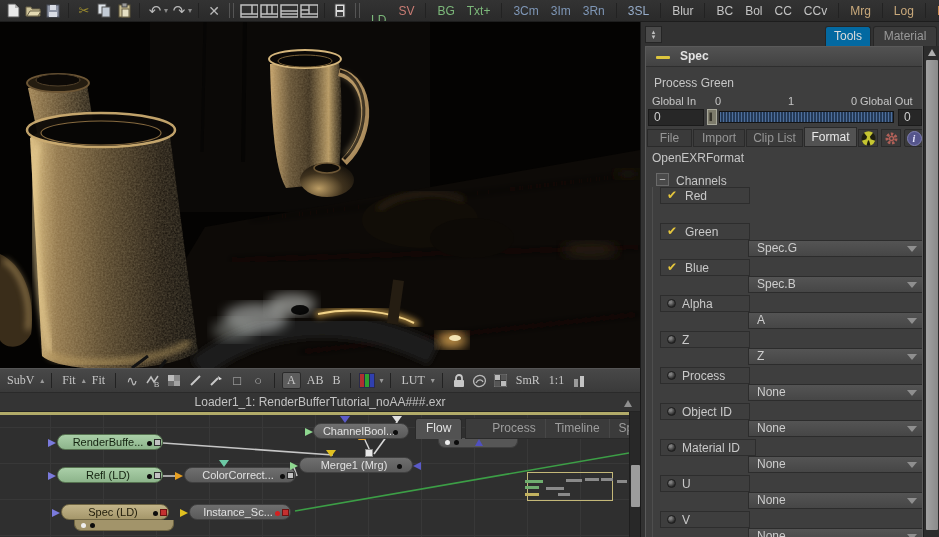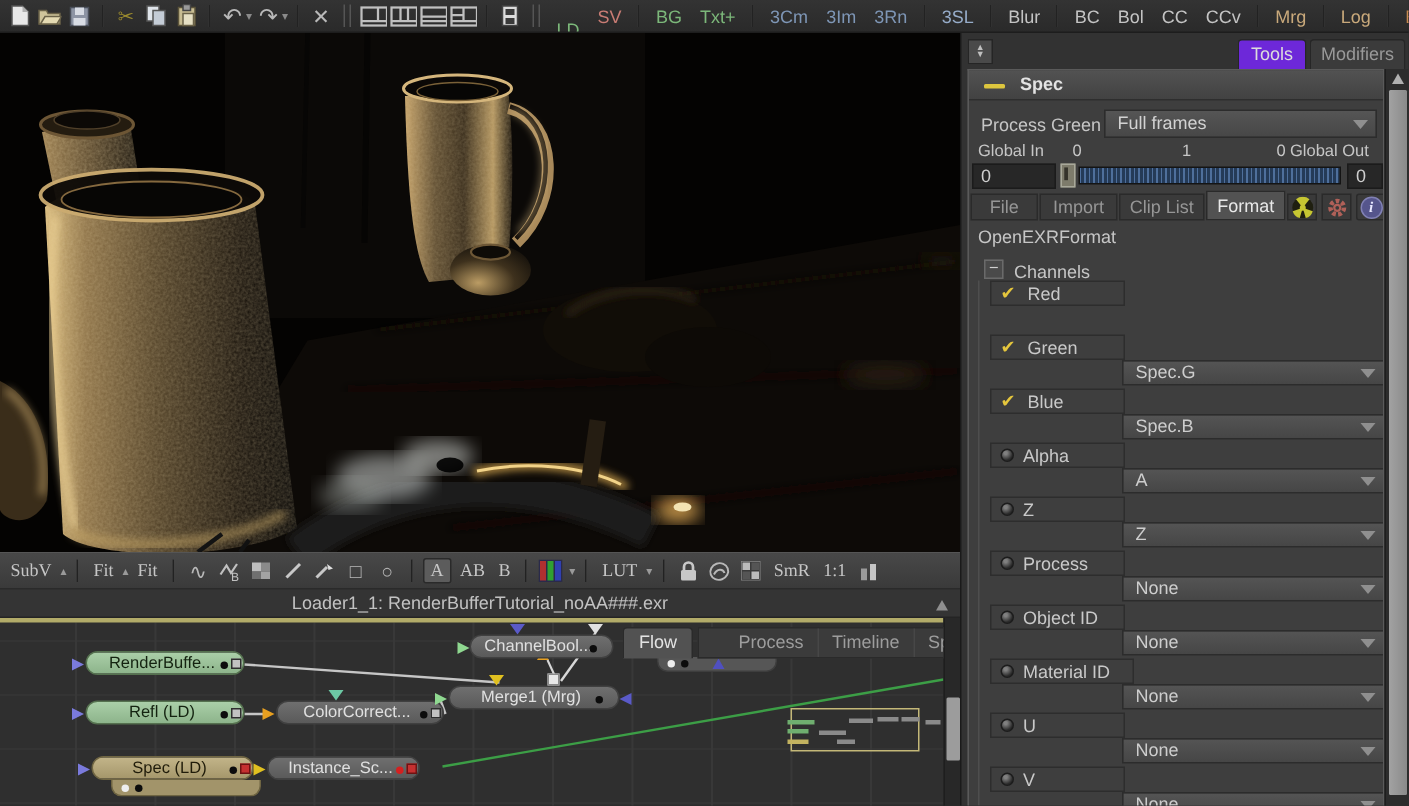--- a/index.html
+++ b/index.html
@@ -470,21 +470,21 @@
     <span class="tri tri-r" style="--c:#7a7adc;left:-10px;top:4px"></span>
     <span>Spec (LD)</span>
     <span class="blackdot"></span>
     <span class="redsq"></span>
   </div>
   <div class="abs" style="left:74px;top:105px;width:100px;height:11px;background:#a2946a;border:1px solid #6f6542;border-top:none;border-radius:0 0 7px 7px;z-index:2">
     <span class="whitedot" style="left:6px;top:3px"></span>
     <span class="whitedot" style="left:15px;top:3px;background:#0c0c0c"></span>
   </div>
 
-  <div class="node n-gray" style="left:178px;top:89px;width:102px">
+  <div class="node n-gray" style="left:189px;top:89px;width:102px">
     <span class="tri tri-r" style="--c:#e0c020;left:-10px;top:4px"></span>
     <span>Instance_Sc...</span>
     <span class="reddot"></span>
     <span class="redsq"></span>
   </div>
 
   <div id="flowtabs">
     <span class="ftab-active">Flow</span>
     <span class="ftab-group">
       <span class="ftab" style="padding-left:26px">Process</span>
@@ -507,34 +507,30 @@
 </div>
 <div id="flowscroll">
     <span class="thumb"></span>
   </div>
 
 <div id="rpanel">
   <div id="spinner">
       <span>▲</span>
       <span>▼</span>
     </div>
-  <span class="ptab" style="left:184px;width:46px;background:#6d28d9;border:1px solid #262626;border-bottom:none;color:#dcdcdc">Tools</span>
-  <span class="ptab" style="left:232px;width:64px;background:#3b3b3b;border:1px solid #262626;border-bottom:none;color:#999">Modifiers</span>
+  <span class="ptab" style="left:184px;width:46px;background:#0369a1;border:1px solid #262626;border-bottom:none;color:#dcdcdc">Tools</span>
+  <span class="ptab" style="left:232px;width:64px;background:#3b3b3b;border:1px solid #262626;border-bottom:none;color:#999">Material</span>
 
   <div id="toolcard">
     <div id="toolheader">
       <span class="dash"></span>
       <span class="t">Spec</span>
     </div>
 
     <span class="plabel" style="left:8px;top:29px">Process Green</span>
-    <div class="pdrop" style="left:90px;top:26px;width:182px;height:19px;line-height:17px">
-      <span>Full frames</span>
-      <span class="dd"></span>
-    </div>
 
     <span class="plabel" style="left:6px;top:48px;font-size:11px">Global In</span>
     <span class="plabel" style="left:69px;top:48px;font-size:11px">0</span>
     <span class="plabel" style="left:142px;top:48px;font-size:11px">1</span>
     <span class="plabel" style="left:205px;top:48px;font-size:11px">0</span>
     <span class="plabel" style="left:214px;top:48px;font-size:11px">Global Out</span>
 
     <div class="pinput" style="left:2px;top:62px;width:56px;height:17px"><span>0</span></div>
     <div id="slider-handle">▌</div>
     <div id="slider-track"></div>

